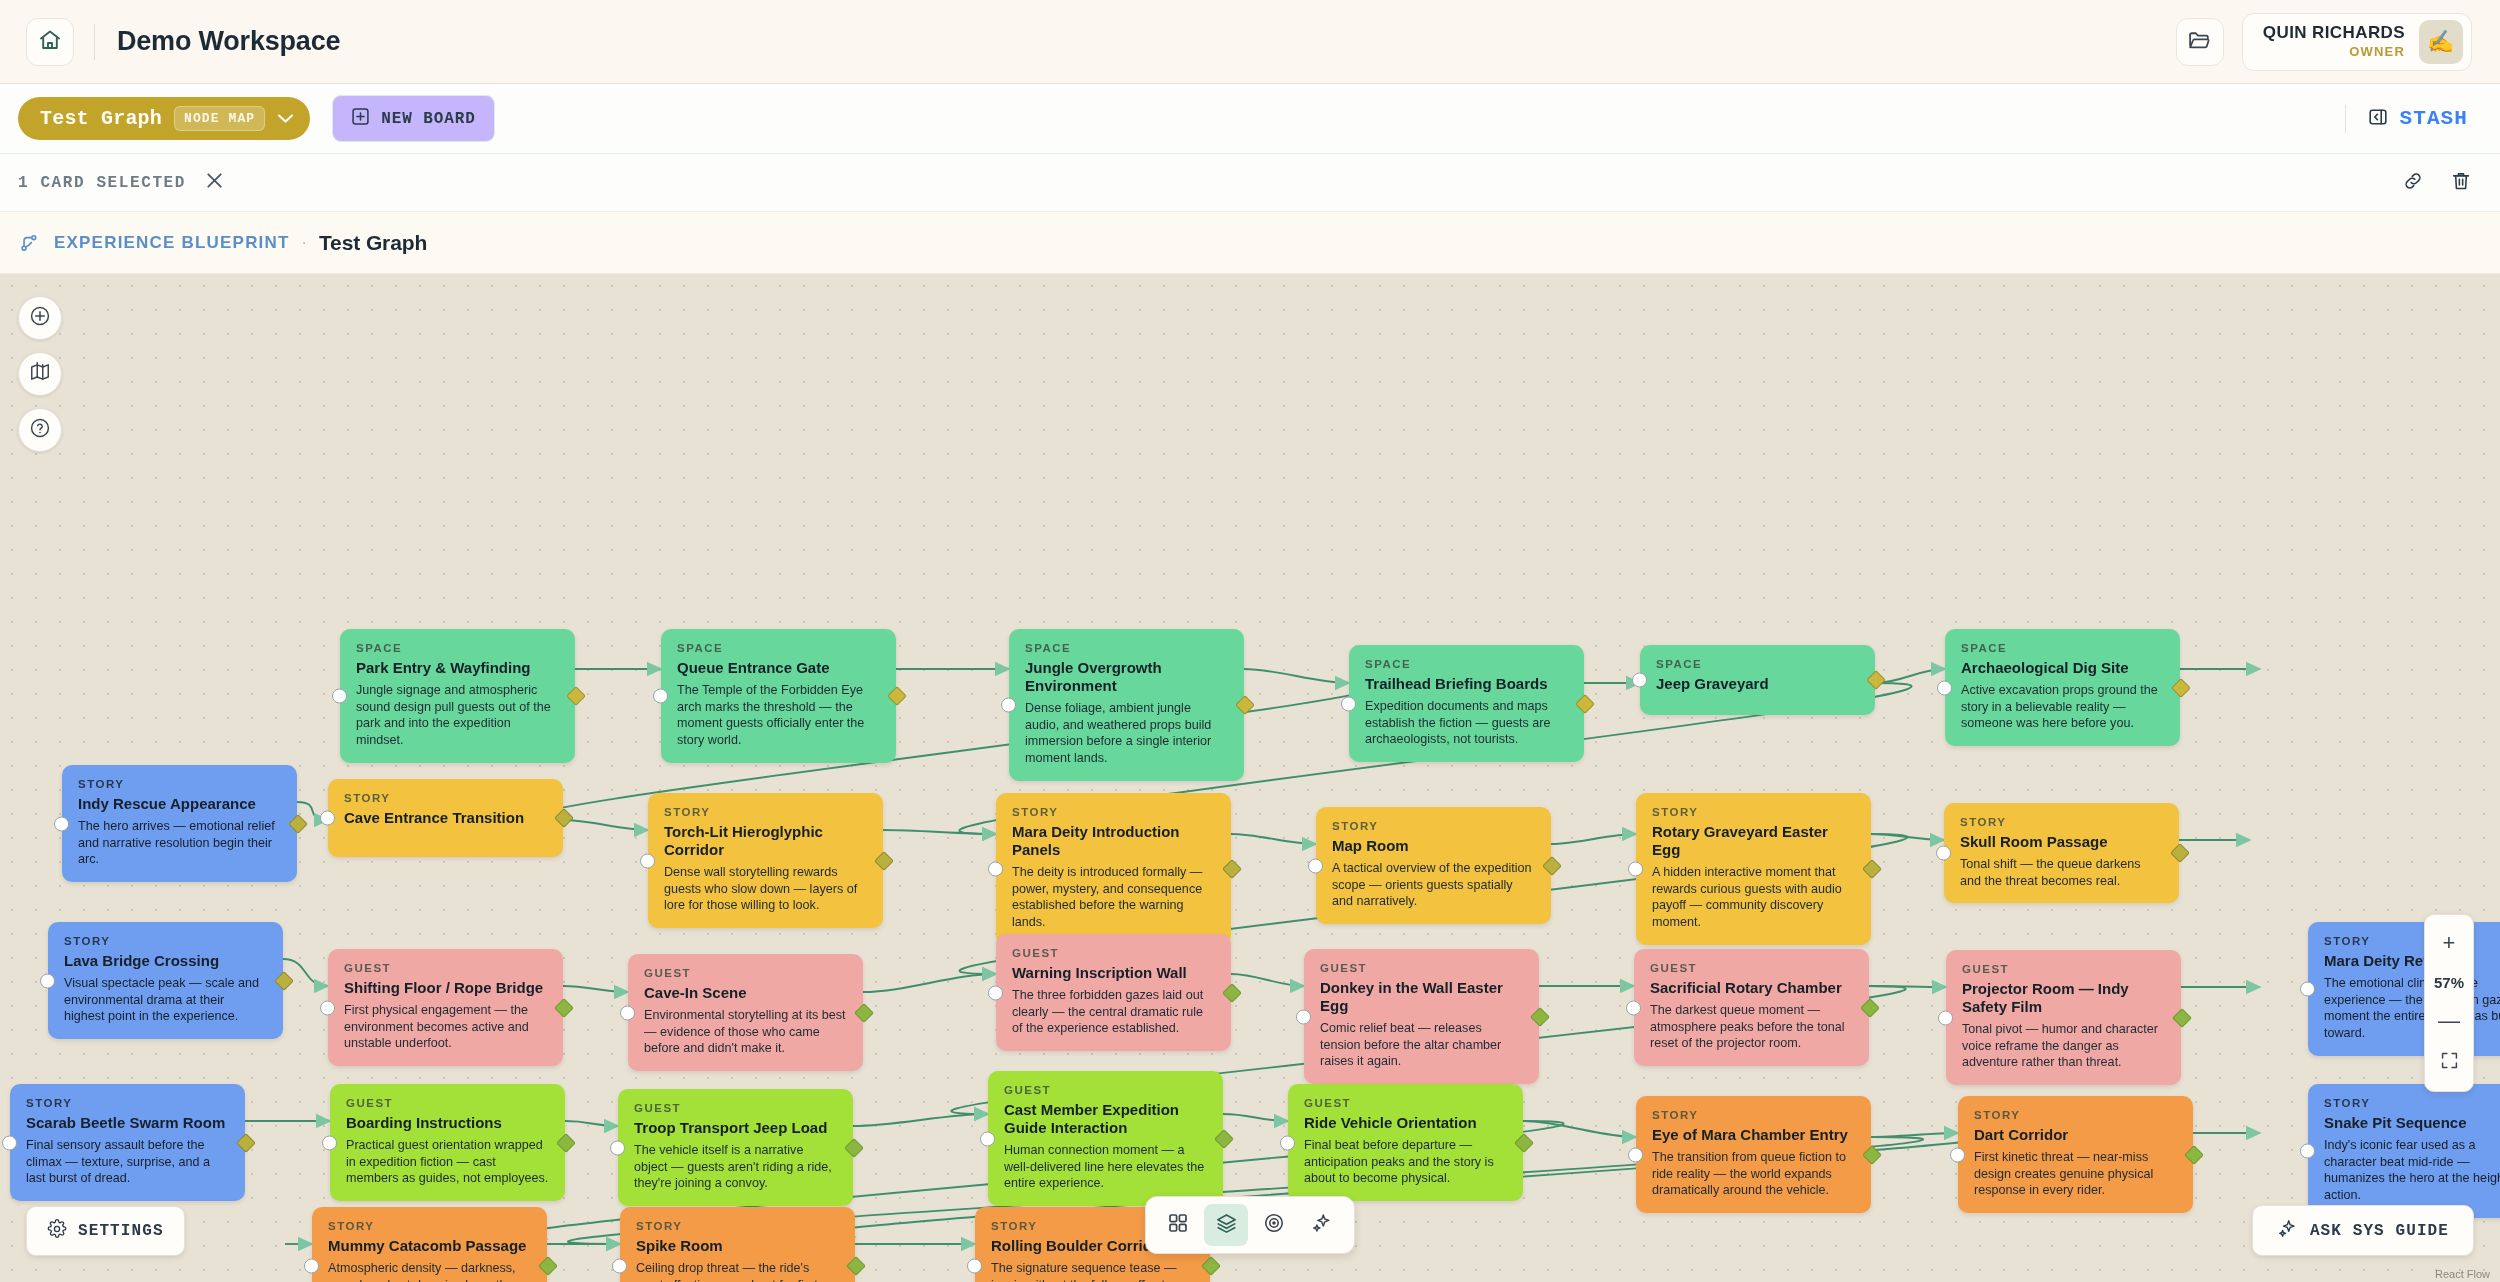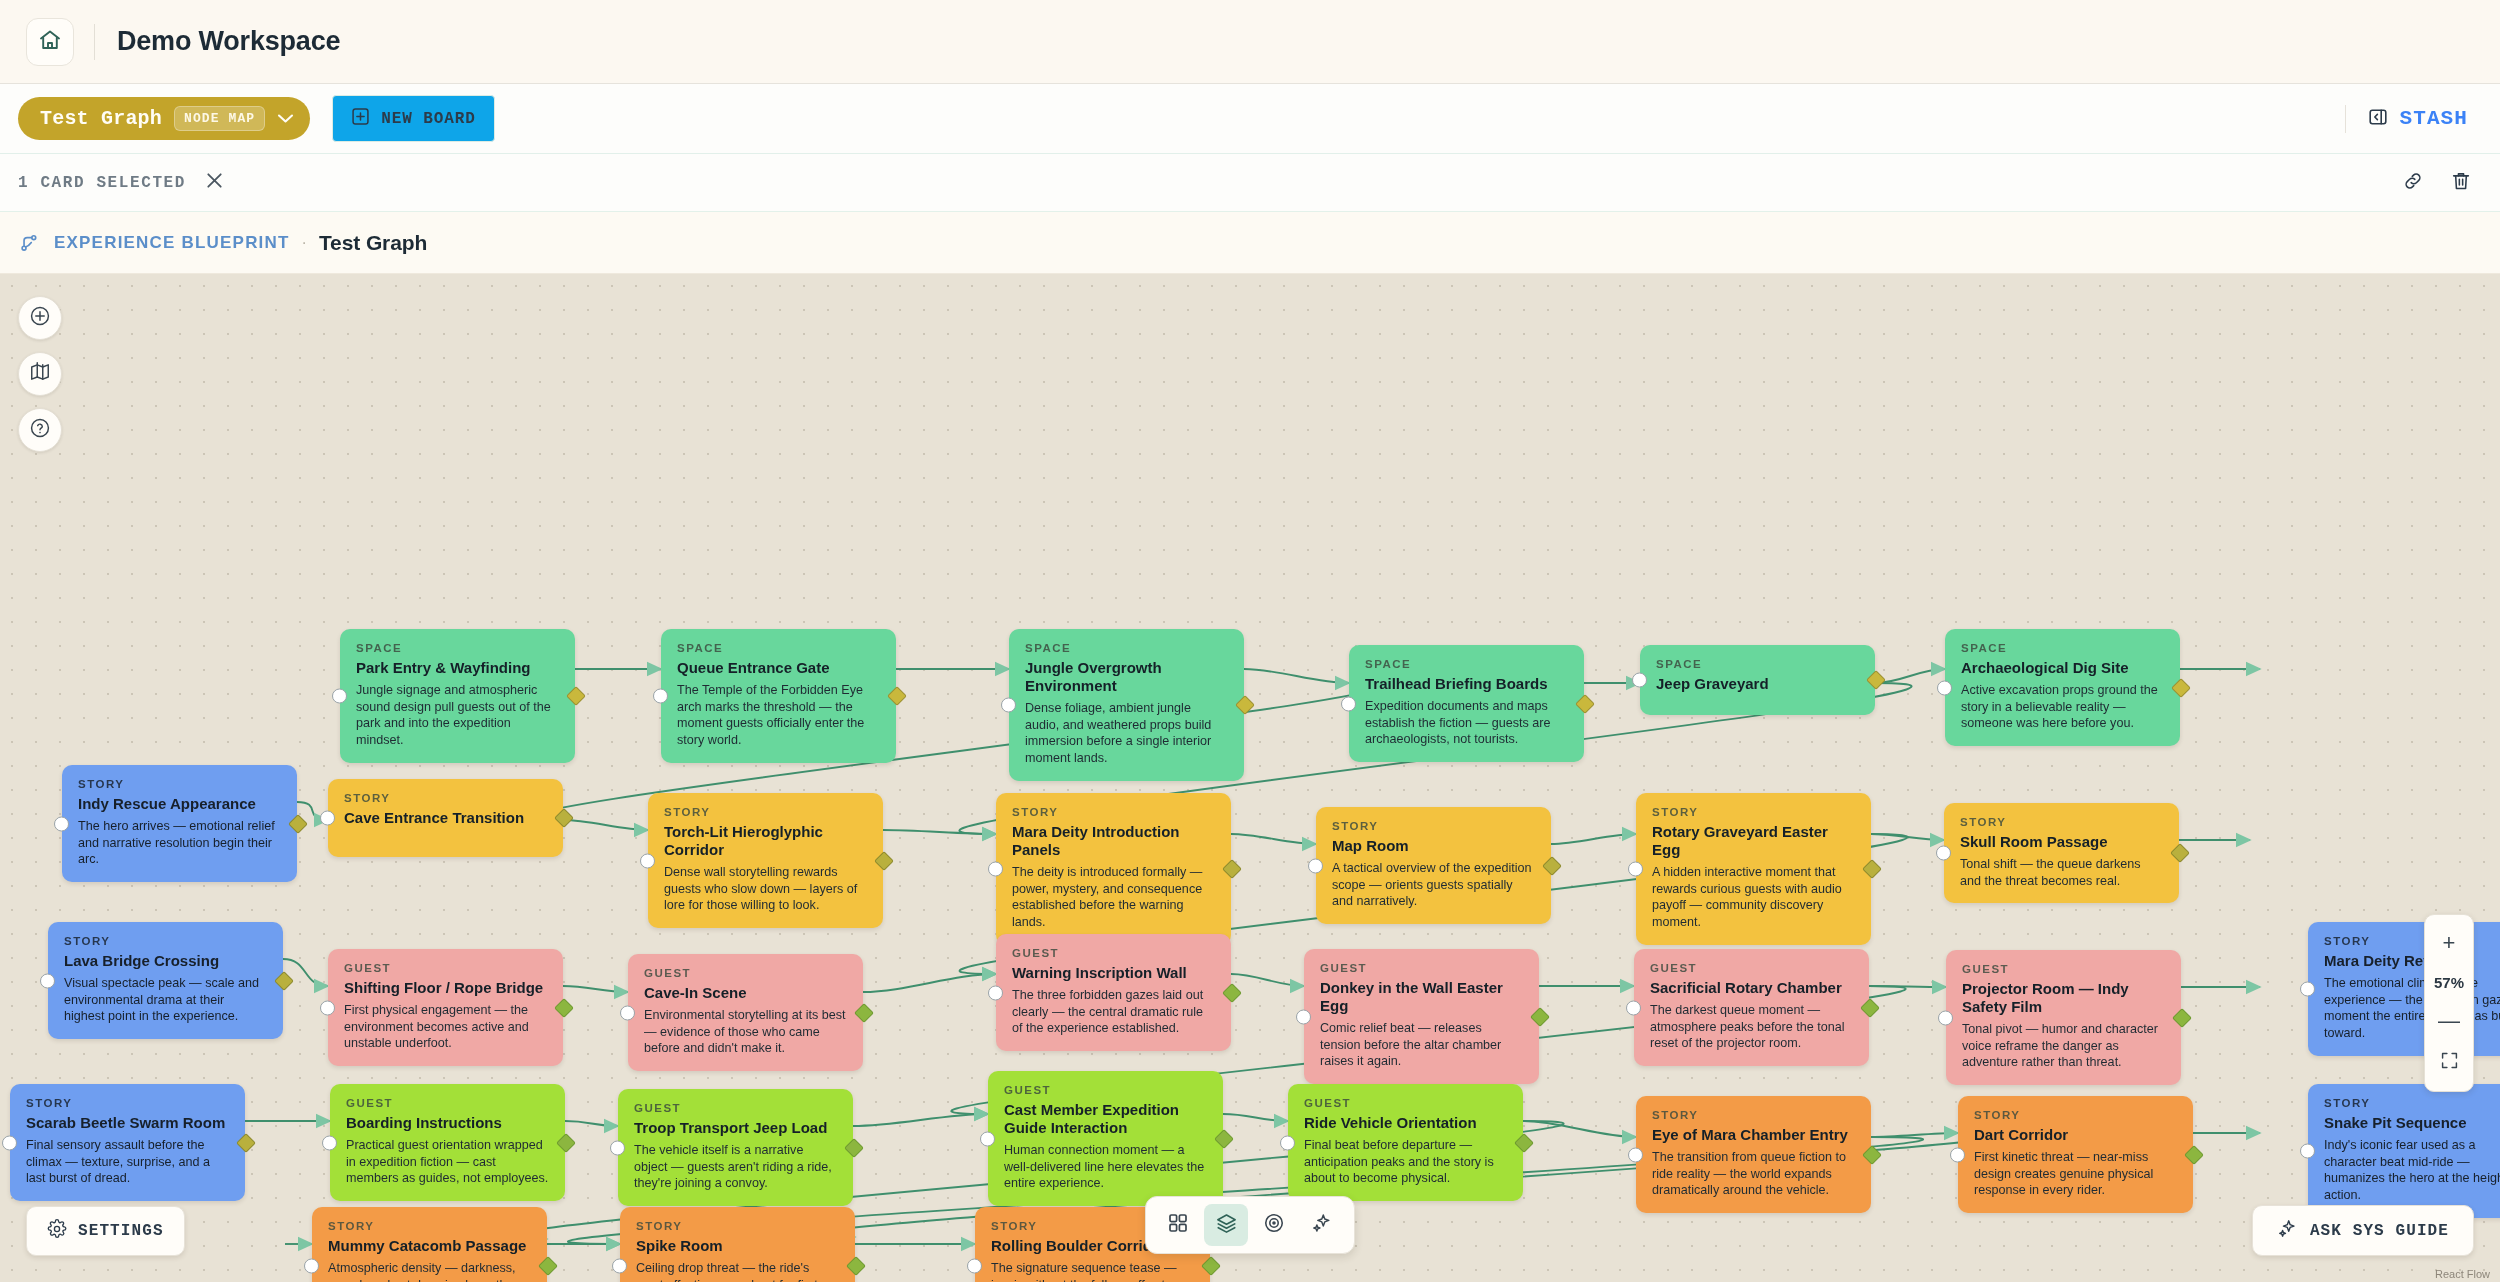--- a/index.html
+++ b/index.html
@@ -83,23 +83,23 @@
     color: #fdf8e6;
     background: rgba(255,255,255,0.22);
     border: 1px solid rgba(255,255,255,0.3);
     border-radius: 6px;
     padding: 4px 9px;
   }
   .chev { color: #fffdf5; font-size: 16px; line-height: 1; }
   .newboard-btn {
     margin-left: 22px;
     display: flex; align-items: center; gap: 11px;
-    background: #0ea5e9;
+    background: #c4b5fd;
     border: 1px solid #dcece4;
-    border-radius: 4px;
+    border-radius: 9px;
     padding: 11px 18px;
     cursor: pointer;
   }
   .newboard-btn span.lbl {
     font-family: "Liberation Mono", monospace;
     font-size: 16px; font-weight: 700; letter-spacing: 0.9px; color: #2c3b4a;
   }
   .boardbar-right { margin-left: auto; display: flex; align-items: center; gap: 18px; }
   .bb-div { width: 1px; height: 28px; background: #e6e2da; }
   .stash-btn {
@@ -299,20 +299,39 @@
       <svg width="24" height="24" viewBox="0 0 24 24" fill="none" stroke="#2f6257" stroke-width="1.9" stroke-linecap="round" stroke-linejoin="round">
         <path d="M3 10.5 12 3.5l9 7"></path>
           <path d="M5.2 9.8V20h13.6V9.8"></path>
           <path d="M10 20v-5h4v5"></path>
       </svg>
     </span>
   </div>
   <div class="vdiv"></div>
   <div class="ws-title">Demo Workspace</div>
 
+  <div class="topbar-right">
+    <div class="folder-btn">
+      <span>
+        <svg width="25" height="25" viewBox="0 0 24 24" fill="none" stroke="#3a4650" stroke-width="1.7" stroke-linecap="round" stroke-linejoin="round">
+          <path d="M3 7.5a1.5 1.5 0 0 1 1.5-1.5h4l2 2.2h8a1.5 1.5 0 0 1 1.5 1.5v1"></path>
+          <path d="M3 7.5V18a1.5 1.5 0 0 0 1.5 1.5h13.1a1.5 1.5 0 0 0 1.44-1.06l1.6-5.3A1 1 0 0 0 19.7 11.9H7.2a1.5 1.5 0 0 0-1.44 1.06L3 19.5"></path>
+        </svg>
+      </span>
+    </div>
+    <div class="user-chip">
+      <div class="user-names">
+        <div class="user-name">QUIN RICHARDS</div>
+        <div class="user-role">OWNER</div>
+      </div>
+      <div class="avatar">
+        <span>✍️</span>
+      </div>
+    </div>
+  </div>
 </div>
 
 <div class="boardbar">
   <div class="board-pill">
     <span class="bname">Test Graph</span>
     <span class="board-tag">NODE MAP</span>
     <span class="chev">
       <svg width="17" height="11" viewBox="0 0 17 11" fill="none" stroke="#fffdf5" stroke-width="2.1" stroke-linecap="round" stroke-linejoin="round">
           <path d="M2 2.5 8.5 8.5 15 2.5"></path>
         </svg>

